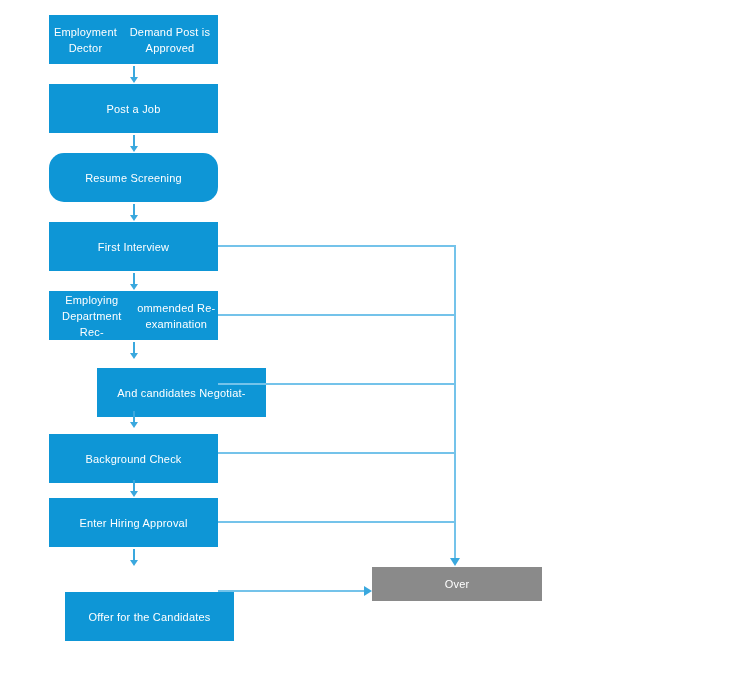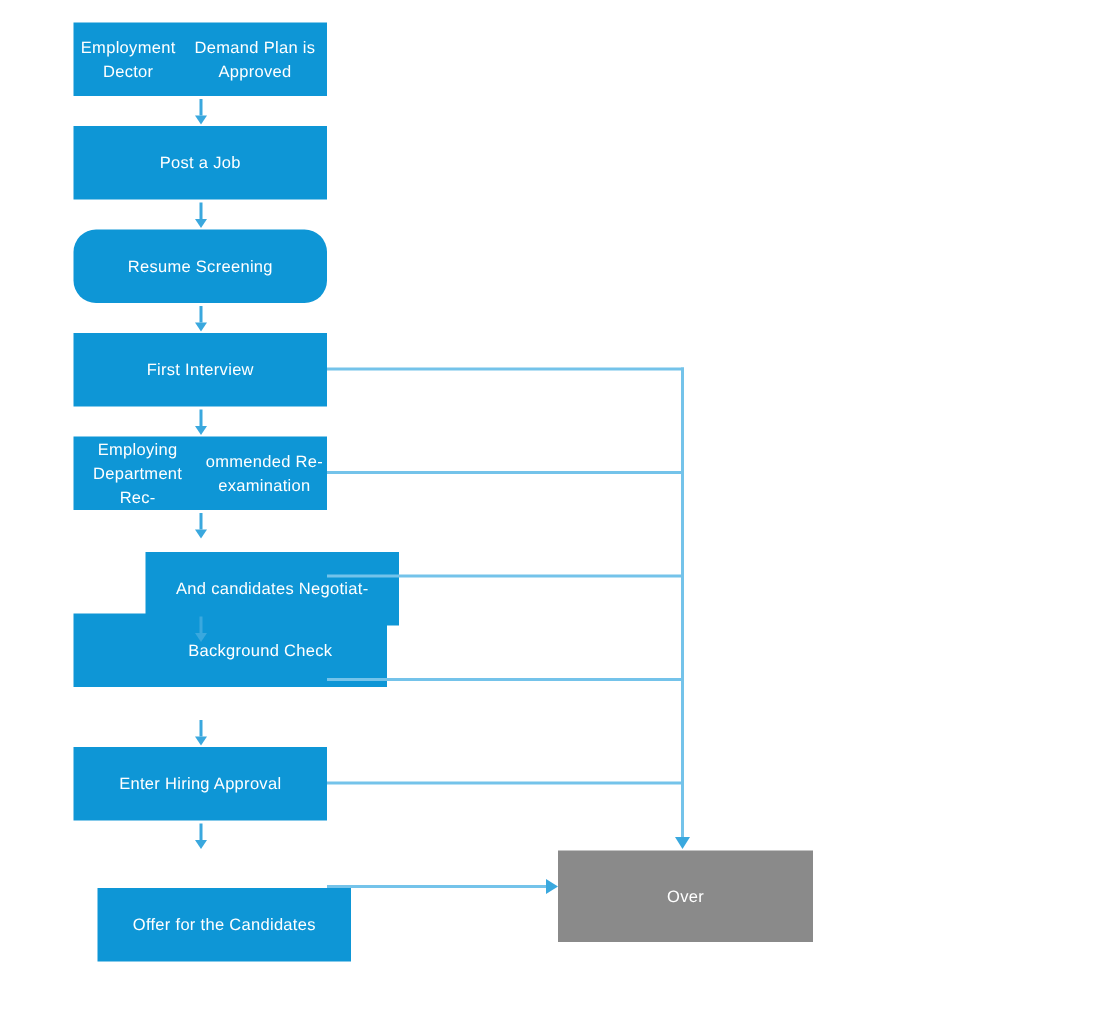--- a/index.html
+++ b/index.html
@@ -27,26 +27,26 @@
     text-align:center;
     font-size:11px;line-height:16px;
     letter-spacing:0.2px;
   }
   .n0{top:15px;}
   .n1{top:84px;}
   .n2{top:153px;border-radius:15px;}
   .n3{top:222px;text-align:right;}
   .n4{top:291px;}
   .n5{top:368px;margin-left:48px;}
-  .n6{top:409px;padding-left:40px;}
+  .n6{top:434px;}
   .n7{top:498px;}
   .n8{top:592px;margin-left:16px;}
   .end-node{
     position:absolute;
-    left:372px;top:567px;width:170px;height:61px;
+    left:372px;top:567px;width:170px;height:34px;
     background:var(--end-fill);
     color:var(--text);
     display:flex;align-items:center;justify-content:center;
     font-size:11px;letter-spacing:0.2px;
   }
   
   .darrow{position:absolute;left:128px;width:11px;height:20px;}
   .darrow::before{
     content:"";position:absolute;left:5px;top:2px;width:2px;height:11px;
     background:var(--arrow);
@@ -78,21 +78,21 @@
     border-left:8px solid var(--arrow);
   }
 </style>
 </head>
 <body>
 
 <div class="canvas">
 
   <div class="node n0">
     <span>Employment Dector</span>
-    <span>Demand Plan is Approved</span>
+    <span>Demand Post is Approved</span>
   </div>
   <div class="node n1">
     <span>Post a Job</span>
   </div>
   <div class="node n2">
     <span>Resume Screening</span>
   </div>
   <div class="node n3">
     <span>First Interview</span>
   </div>

